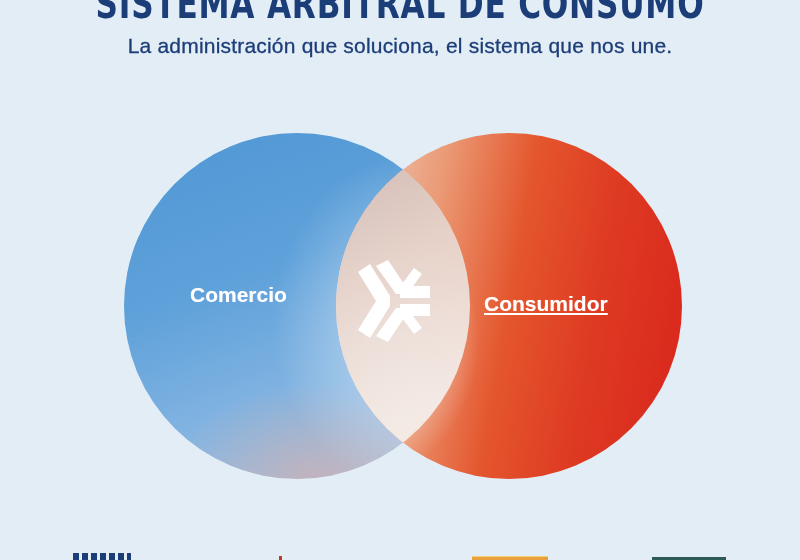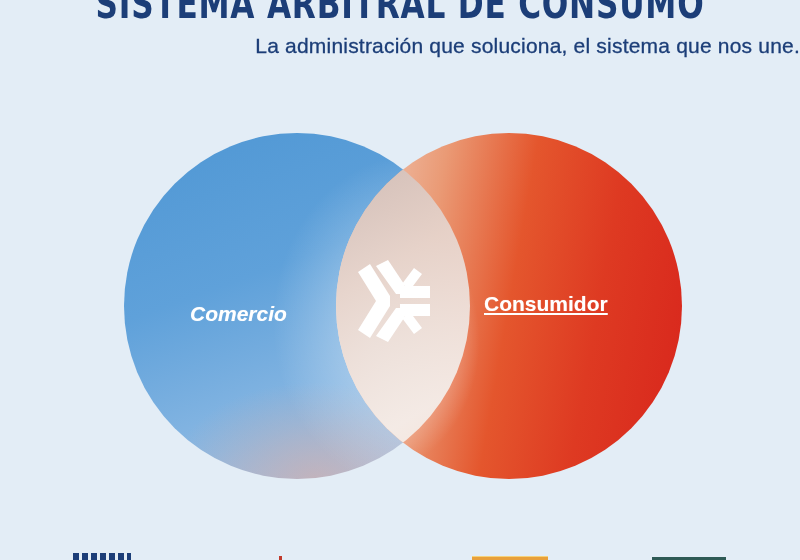--- a/index.html
+++ b/index.html
@@ -10,21 +10,21 @@
     }
     .title {
       position: absolute; left: 0; right: 0; top: -16px;
       text-align: center; font-family: "DejaVu Sans", sans-serif;
       font-weight: bold; font-size: 40px; color: #1c3e78;
       letter-spacing: 1px; transform: scaleX(0.78); transform-origin: center;
       white-space: nowrap; line-height: 40px;
     }
     .subtitle {
       position: absolute; left: 0; right: 0; top: 34px;
-      text-align: right; font-size: 21px; color: #1c3e78; font-weight: normal;
+      text-align: center; font-size: 21px; color: #1c3e78; font-weight: normal;
       letter-spacing: 0.2px; -webkit-text-stroke: 0.3px #1c3e78;
     }
     .circle { position: absolute; width: 346px; height: 346px; border-radius: 50%; }
     .c-left {
       left: 124px; top: 133px;
       background:
         radial-gradient(ellipse 60% 70% at 85% 55%, rgba(255,255,255,0.55), rgba(255,255,255,0) 70%),
         radial-gradient(ellipse 60% 40% at 55% 100%, rgba(220,170,160,0.55), rgba(220,170,160,0) 70%),
         linear-gradient(160deg, #4f97d4 0%, #5fa1da 40%, #8ab8e3 75%, #b7c4dd 100%);
     }
@@ -34,21 +34,21 @@
         radial-gradient(ellipse 45% 55% at 10% 60%, rgba(255,255,255,0.9), rgba(255,255,255,0) 70%),
         linear-gradient(100deg, #f2d6c8 0%, #ea9a75 28%, #e4562d 50%, #de3a22 72%, #d8251c 100%);
     }
     .overlap {
       position: absolute; left: 0; top: 0; width: 800px; height: 560px; pointer-events: none;
     }
     .label {
       position: absolute; color: #ffffff; font-weight: bold; font-size: 21px;
       text-shadow: 0 0 1px rgba(255,255,255,0.4);
     }
-    .lbl-left { left: 190px; top: 302px; font-style: italic; }
+    .lbl-left { left: 190px; top: 283px; }
     .lbl-right { left: 484px; top: 292px; text-decoration: underline; }
     .logo { position: absolute; left: 356px; top: 260px; width: 76px; height: 82px; }
     .bottom-item { position: absolute; }
   </style>
 </head>
 <body>
 
 <div class="title">SISTEMA ARBITRAL DE CONSUMO</div>
 <div class="subtitle">La administración que soluciona, el sistema que nos une.</div>
 

